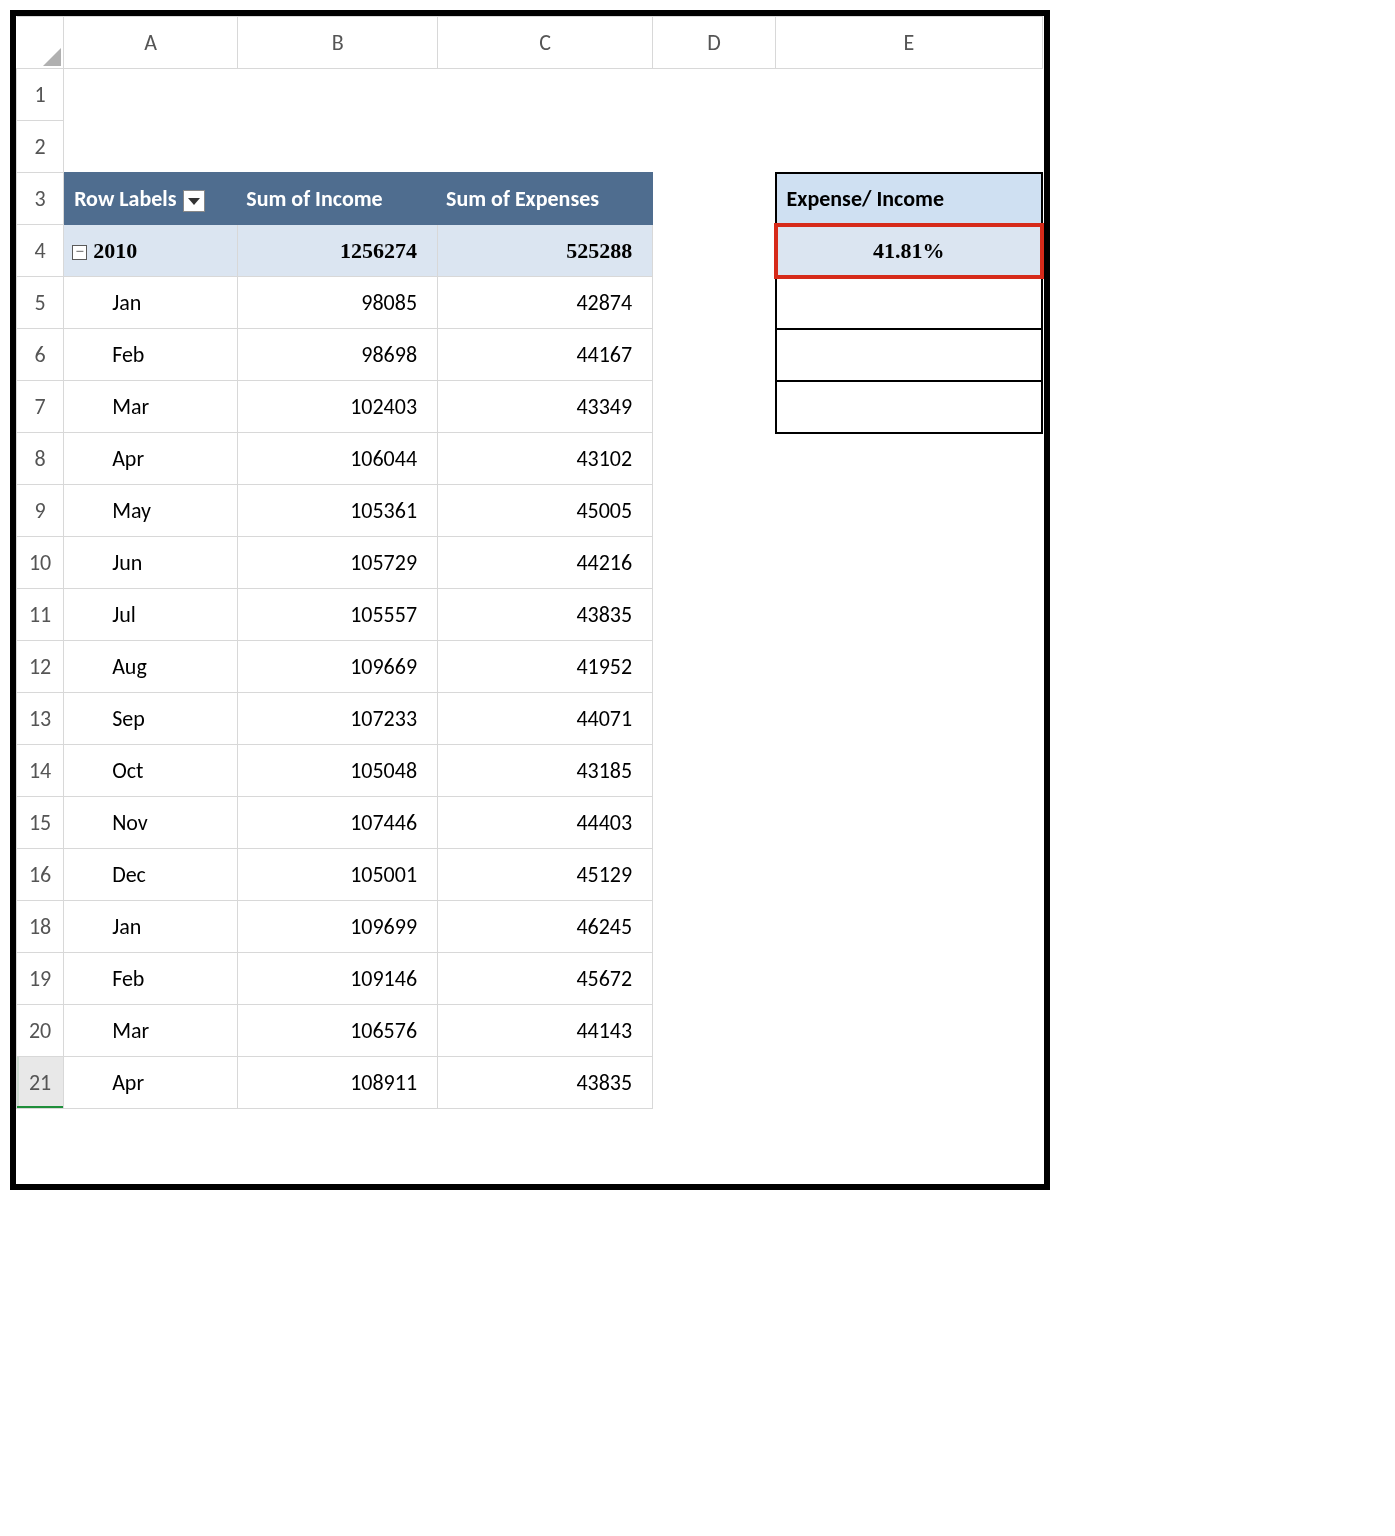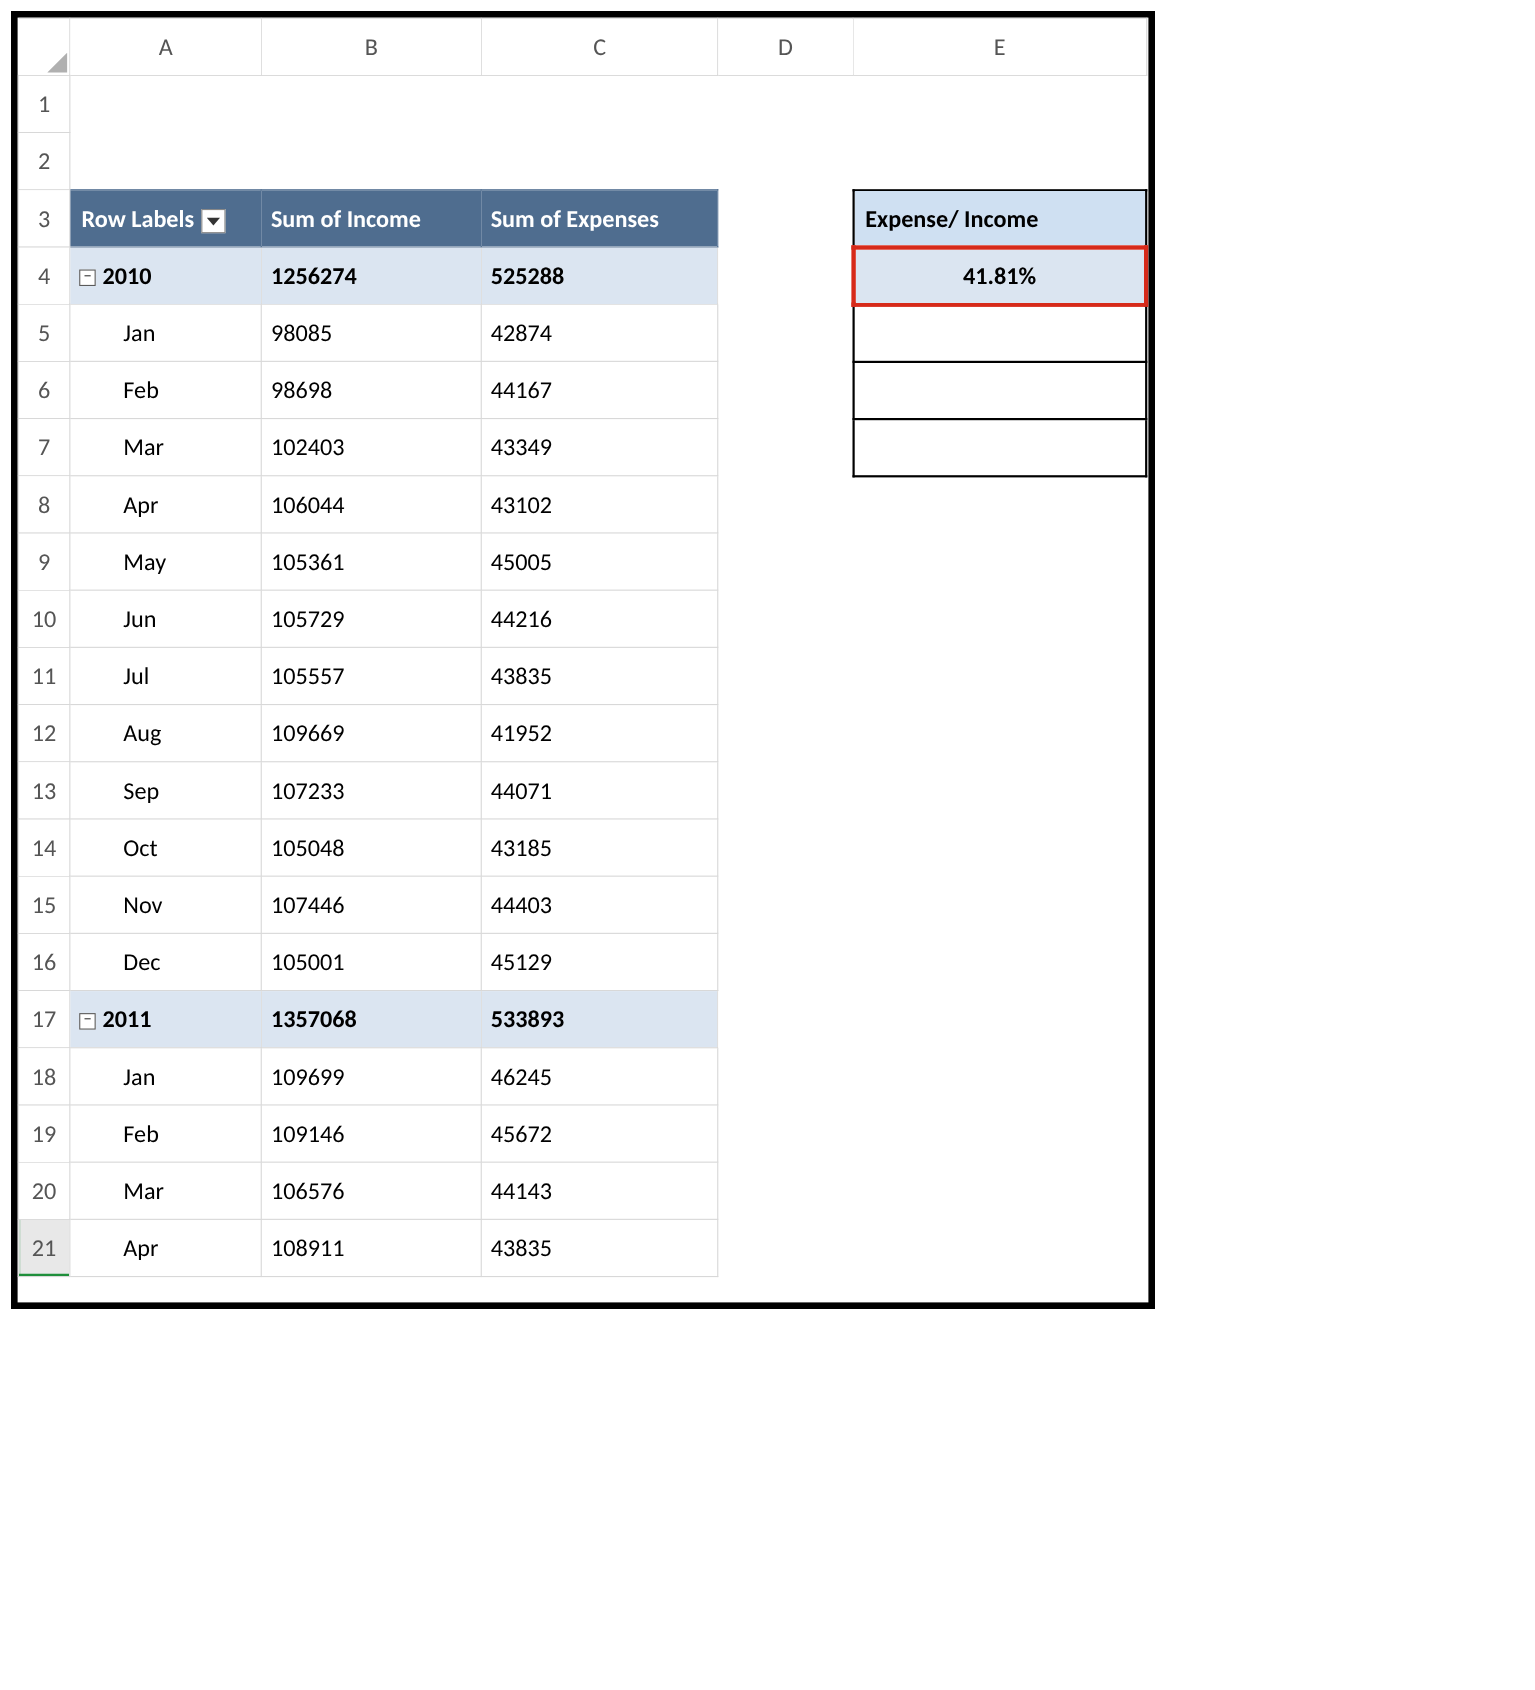--- a/index.html
+++ b/index.html
@@ -96,26 +96,27 @@
     top: 7px;
     width: 0;
     height: 0;
     border-left: 6px solid transparent;
     border-right: 6px solid transparent;
     border-top: 7px solid #333;
   }
   .subtotal-row td:not(.row-hdr) {
     background: #dbe5f1;
     font-weight: bold;
+    font-family: Liberation Serif, serif;
   }
   .indent {
     padding-left: 48px !important;
   }
   .num {
-    text-align: left;
+    text-align: right;
     padding-right: 20px !important;
   }
   .collapse-box {
     display: inline-block;
     width: 15px;
     height: 15px;
     border: 1px solid #5a5a5a;
     line-height: 11px;
     text-align: center;
     font-size: 15px;
@@ -297,30 +298,20 @@
   </tr>
   <tr>
     <td class="row-hdr">16</td>
     <td class="indent">Dec</td>
     <td class="num">105001</td>
     <td class="num">45129</td>
     <td class="noborder"></td>
     <td class="noborder"></td>
   </tr>
 
-  <tr class="subtotal-row">
-    <td class="row-hdr">17</td>
-    <td>
-      <span class="collapse-box">−</span><span>2011</span>
-    </td>
-    <td class="num">1357068</td>
-    <td class="num">533893</td>
-    <td class="noborder" style="background:#fff"></td>
-    <td class="noborder" style="background:#fff"></td>
-  </tr>
 
   <tr>
     <td class="row-hdr">18</td>
     <td class="indent">Jan</td>
     <td class="num">109699</td>
     <td class="num">46245</td>
     <td class="noborder"></td>
     <td class="noborder"></td>
   </tr>
   <tr>

